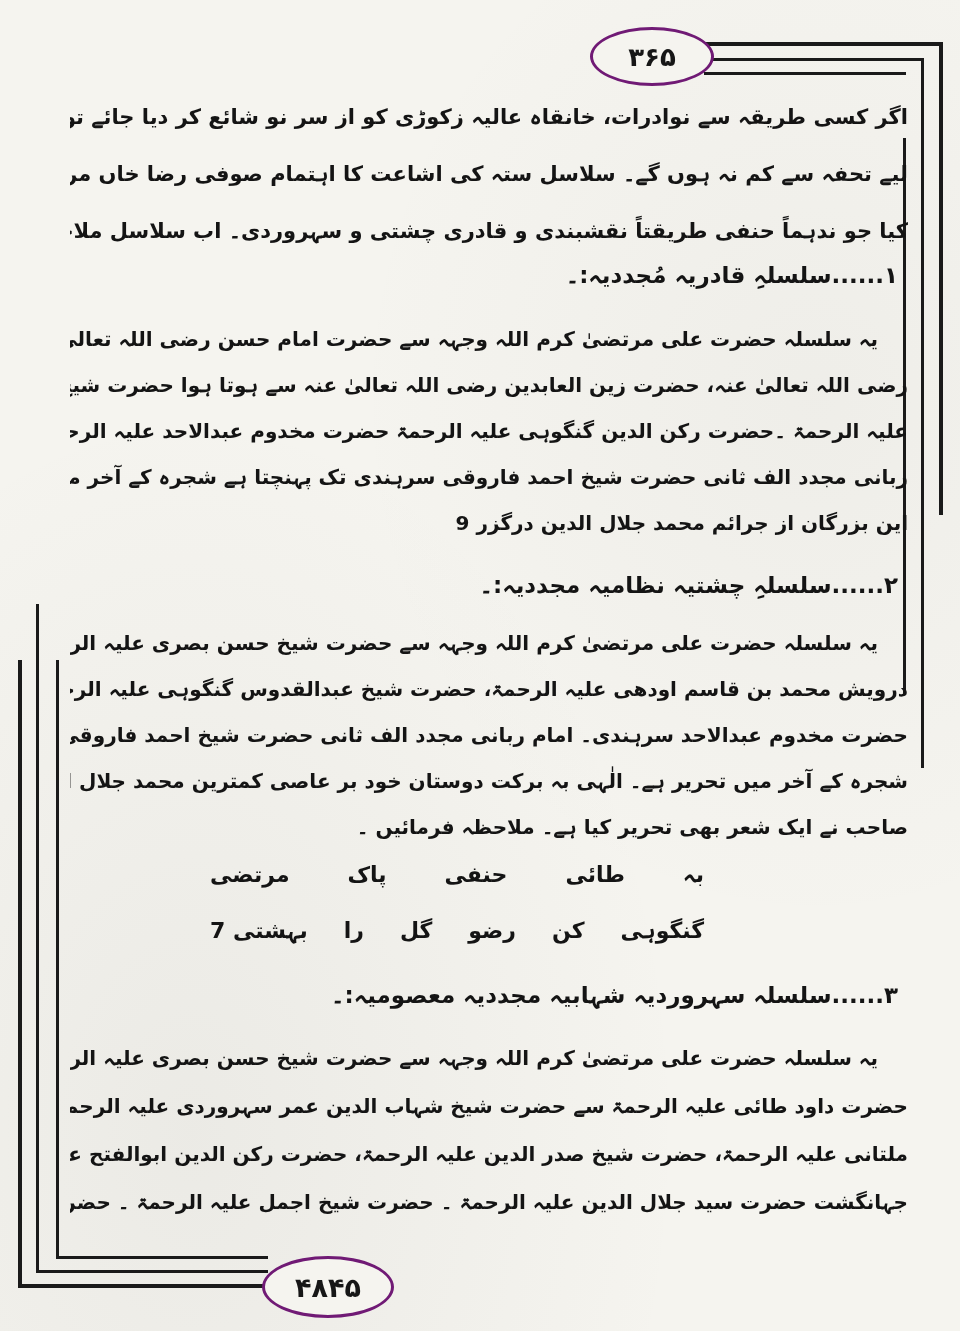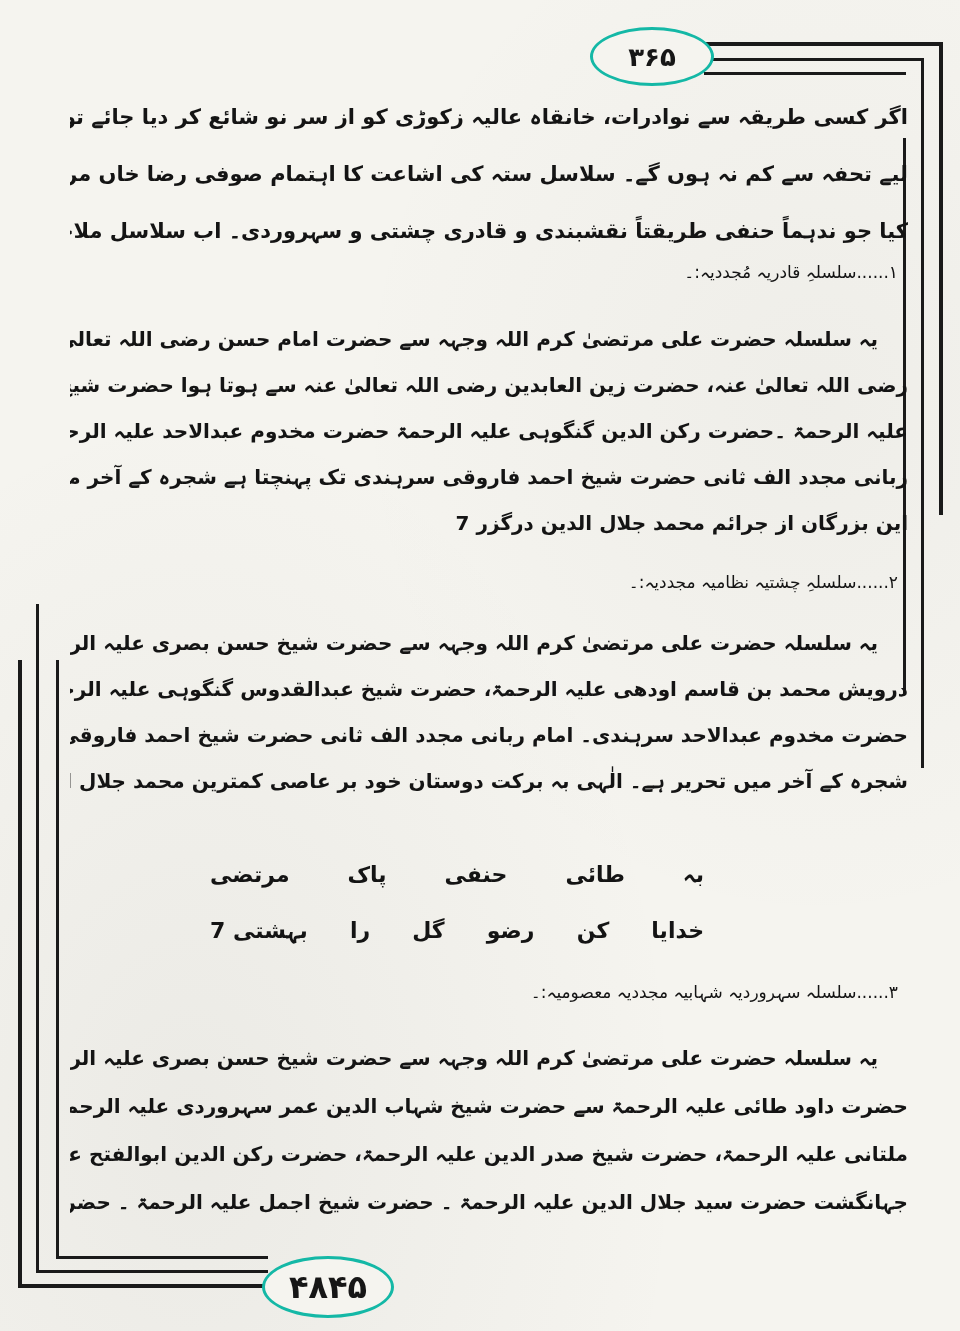--- a/index.html
+++ b/index.html
@@ -7,38 +7,38 @@
     width:960px;height:1331px;position:relative;overflow:hidden;
     background:
       radial-gradient(ellipse at 20% 85%, rgba(120,120,115,0.08), rgba(0,0,0,0) 45%),
       radial-gradient(ellipse at 85% 30%, rgba(120,120,115,0.05), rgba(0,0,0,0) 40%),
       #f5f4ef;
     font-family:"DejaVu Sans",sans-serif;
     color:#161616;
   }
   .rule{position:absolute;background:#1a1a1a;}
   .oval{
-    position:absolute;border:3px solid #14b8a6;border-radius:50%;
+    position:absolute;border:3px solid #701a75;border-radius:50%;
     display:flex;align-items:center;justify-content:center;
     background:#f5f4ef;z-index:3;
   }
   .oval span{font-weight:bold;direction:rtl;}
   .block{position:absolute;left:70px;right:52px;direction:rtl;}
   .pline{
     direction:rtl;text-align:justify;text-align-last:justify;
     white-space:nowrap;overflow:hidden;font-weight:bold;color:#141414;
     letter-spacing:0.2px;
   }
   .pline.last{text-align:right;text-align-last:right;}
   .pline.indent{padding-right:30px;}
   .intro .pline{font-size:21px;height:57px;line-height:50px;}
   .sec .pline{font-size:20px;height:46px;line-height:42px;}
   .sec3 .pline{font-size:20px;height:48px;line-height:44px;}
   .heading{
-    position:absolute;right:62px;direction:rtl;font-size:17px;font-weight:normal;
+    position:absolute;right:62px;direction:rtl;font-size:23px;font-weight:bold;
     color:#141414;text-align:right;
   }
   .couplet-row{
     position:absolute;left:210px;width:494px;display:flex;direction:rtl;
     justify-content:space-between;font-size:22px;font-weight:bold;color:#141414;
   }
   .couplet-row span{white-space:nowrap;}
 </style>
 </head>
 <body>
@@ -55,55 +55,56 @@
 </div>
 
 <div class="rule" style="left:18px;top:660px;width:4px;height:628px;"></div>
 <div class="rule" style="left:36px;top:604px;width:3px;height:669px;"></div>
 <div class="rule" style="left:56px;top:660px;width:3px;height:599px;"></div>
 <div class="rule" style="left:18px;top:1284px;width:250px;height:4px;"></div>
 <div class="rule" style="left:36px;top:1270px;width:232px;height:3px;"></div>
 <div class="rule" style="left:56px;top:1256px;width:212px;height:3px;"></div>
 
 <div class="oval" style="left:262px;top:1256px;width:126px;height:56px;">
-  <span style="font-size:32px;">۴۸۴۵</span>
+  <span style="font-size:27px;">۴۸۴۵</span>
 </div>
 
 <div class="block intro" style="top:92px;">
   <div class="pline">اگر کسی طریقہ سے نوادرات، خانقاہ عالیہ زکوڑی کو از سر نو شائع کر دیا جائے تو نقشبندی مجددی حضرات کے</div>
   <div class="pline">لیے تحفہ سے کم نہ ہوں گے۔ سلاسل ستہ کی اشاعت کا اہتمام صوفی رضا خاں مروت المعروف بہ رضو گل گور نے</div>
   <div class="pline last">کیا جو ندہماً حنفی طریقتاً نقشبندی و قادری چشتی و سہروردی۔ اب سلاسل ملاحظہ ہوں۔</div>
 </div>
 
 <div class="heading" style="top:262px;">۱......سلسلہِ قادریہ مُجددیہ:۔</div>
 <div class="block sec" style="top:318px;">
   <div class="pline indent">یہ سلسلہ حضرت علی مرتضیٰ کرم اللہ وجہہ سے حضرت امام حسن رضی اللہ تعالیٰ عنہ حضرت امام حسین</div>
   <div class="pline">رضی اللہ تعالیٰ عنہ، حضرت زین العابدین رضی اللہ تعالیٰ عنہ سے ہوتا ہوا حضرت شیخ عبدالقدوس گنگوہی</div>
   <div class="pline">علیہ الرحمۃ ۔حضرت رکن الدین گنگوہی علیہ الرحمۃ حضرت مخدوم عبدالاحد علیہ الرحمۃ سے ہوتا ہوا حضرت امام</div>
   <div class="pline">ربانی مجدد الف ثانی حضرت شیخ احمد فاروقی سرہندی تک پہنچتا ہے شجرہ کے آخر میں تحریر ہے۔ الٰہی بحرمت</div>
-  <div class="pline last">این بزرگان از جرائم محمد جلال الدین درگزر 7</div>
+  <div class="pline last">این بزرگان از جرائم محمد جلال الدین درگزر 9</div>
 </div>
 
 <div class="heading" style="top:572px;">۲......سلسلہِ چشتیہ نظامیہ مجددیہ:۔</div>
 <div class="block sec" style="top:622px;">
   <div class="pline indent">یہ سلسلہ حضرت علی مرتضیٰ کرم اللہ وجہہ سے حضرت شیخ حسن بصری علیہ الرحمۃ سے ہوتا ہوا حضرت شیخ</div>
   <div class="pline">درویش محمد بن قاسم اودھی علیہ الرحمۃ، حضرت شیخ عبدالقدوس گنگوہی علیہ الرحمۃ، حضرت شیخ رکن الدین گنگوہی،</div>
   <div class="pline">حضرت مخدوم عبدالاحد سرہندی۔ امام ربانی مجدد الف ثانی حضرت شیخ احمد فاروقی علیہ الرحمۃ تک پہنچ جاتا ہے۔</div>
   <div class="pline">شجرہ کے آخر میں تحریر ہے۔ الٰہی بہ برکت دوستان خود بر عاصی کمترین محمد جلال الدین۔ محمد جلال الدین</div>
+  <div class="pline last">صاحب نے ایک شعر بھی تحریر کیا ہے۔ ملاحظہ فرمائیں ۔</div>
 </div>
 
 <div class="couplet-row" style="top:862px;">
   <span>بہ</span>
   <span>طائی</span>
   <span>حنفی</span>
   <span>پاک</span>
   <span>مرتضی</span>
 </div>
 <div class="couplet-row" style="top:918px;">
-  <span>خدایا</span>
+  <span>گنگوہی</span>
   <span>کن</span>
   <span>رضو</span>
   <span>گل</span>
   <span>را</span>
   <span>بہشتی 7</span>
 </div>
 
 <div class="heading" style="top:982px;">۳......سلسلہ سہروردیہ شہابیہ مجددیہ معصومیہ:۔</div>
 <div class="block sec3" style="top:1036px;">
   <div class="pline indent">یہ سلسلہ حضرت علی مرتضیٰ کرم اللہ وجہہ سے حضرت شیخ حسن بصری علیہ الرحمۃ، حضرت حبیب عجمی علیہ الرحمۃ،</div>

